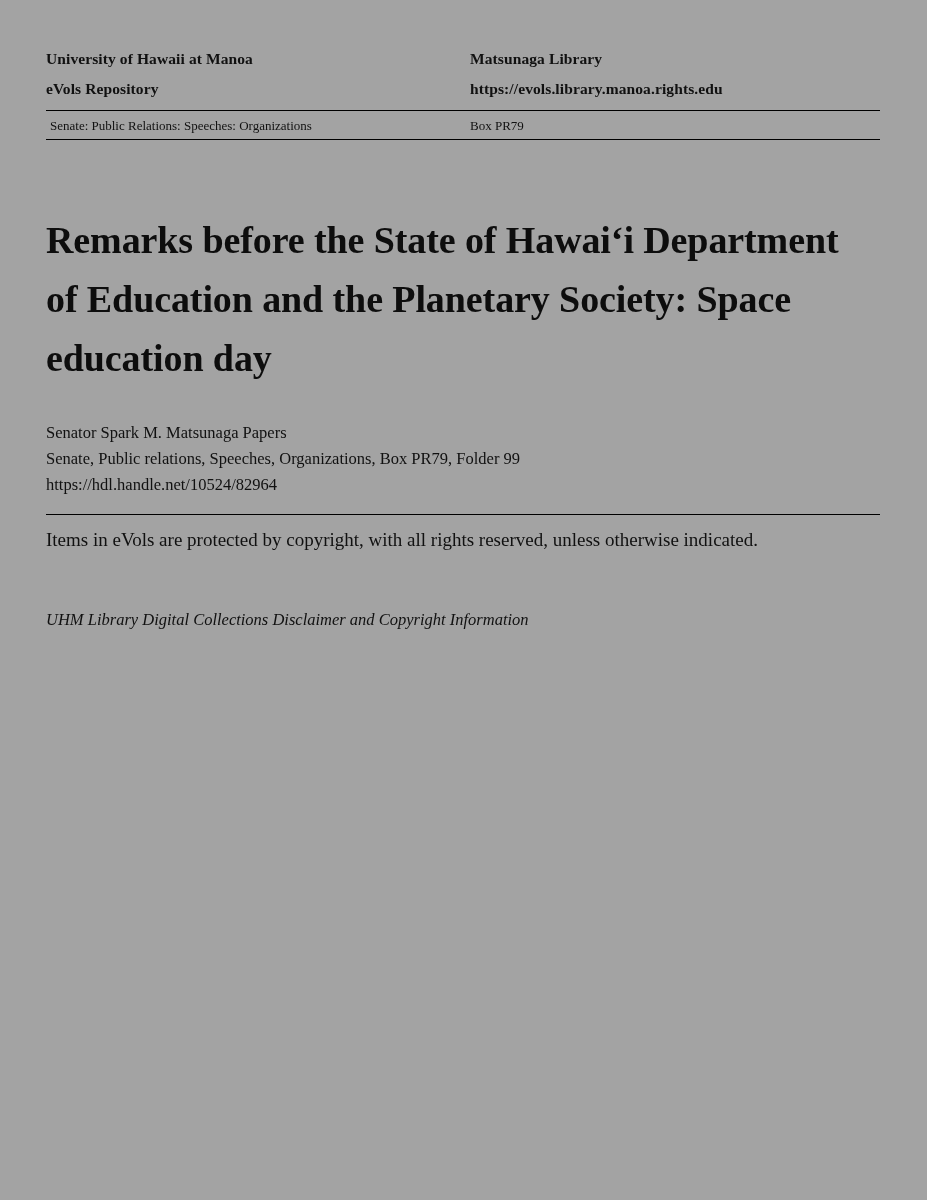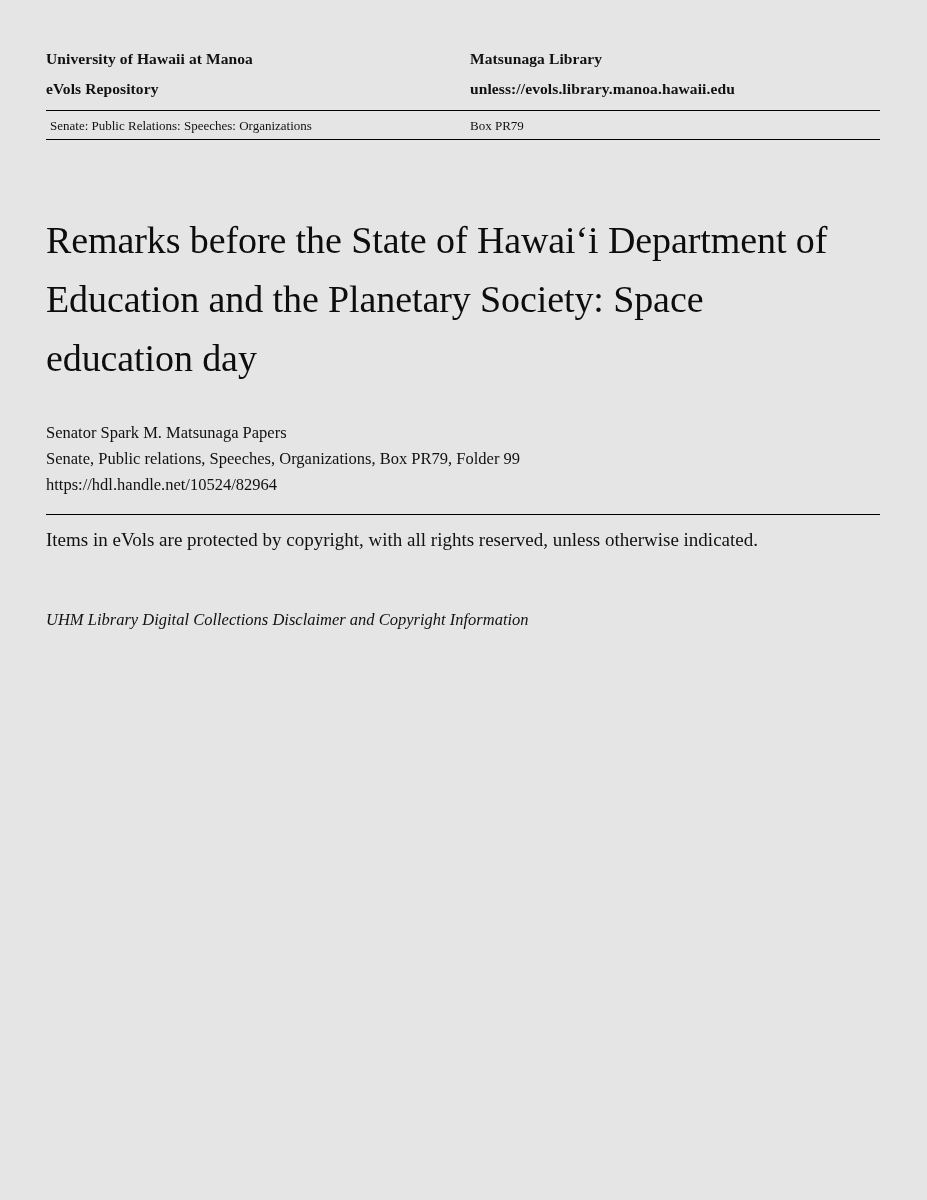--- a/index.html
+++ b/index.html
@@ -14,21 +14,21 @@
     color: #111111;
     position: relative;
     overflow: hidden;
   }
   .page {
     position: absolute;
     left: 0;
     top: 0;
     width: 927px;
     height: 1200px;
-    background: #e5e5e5;
+    background: #a3a3a3;
   }
   
   .header {
     position: absolute;
     left: 46px;
     top: 44px;
     width: 834px;
   }
   .header-row {
     display: flex;
@@ -79,21 +79,21 @@
     flex: 0 0 420px;
   }
   
   .title {
     position: absolute;
     left: 46px;
     top: 186px;
     width: 800px;
     font-size: 38px;
     line-height: 59px;
-    font-weight: normal;
+    font-weight: bold;
     letter-spacing: -0.1px;
     color: #0d0d0d;
   }
   
   .citation {
     position: absolute;
     left: 46px;
     top: 420px;
     width: 800px;
     font-size: 16.5px;
@@ -130,21 +130,21 @@
 
 <div class="page">
 
   <div class="header">
     <div class="header-row">
       <div class="col-left header-main">University of Hawaii at Manoa</div>
       <div class="col-right header-main">Matsunaga Library</div>
     </div>
     <div class="header-row">
       <div class="col-left header-main">eVols Repository</div>
-      <div class="col-right header-main">unless://evols.library.manoa.hawaii.edu</div>
+      <div class="col-right header-main">https://evols.library.manoa.rights.edu</div>
     </div>
   </div>
 
   <hr class="rule rule-top">
 
   <div class="subheader">
     <div class="col-left">Senate: Public Relations: Speeches: Organizations</div>
     <div class="col-right">Box PR79</div>
   </div>
 

